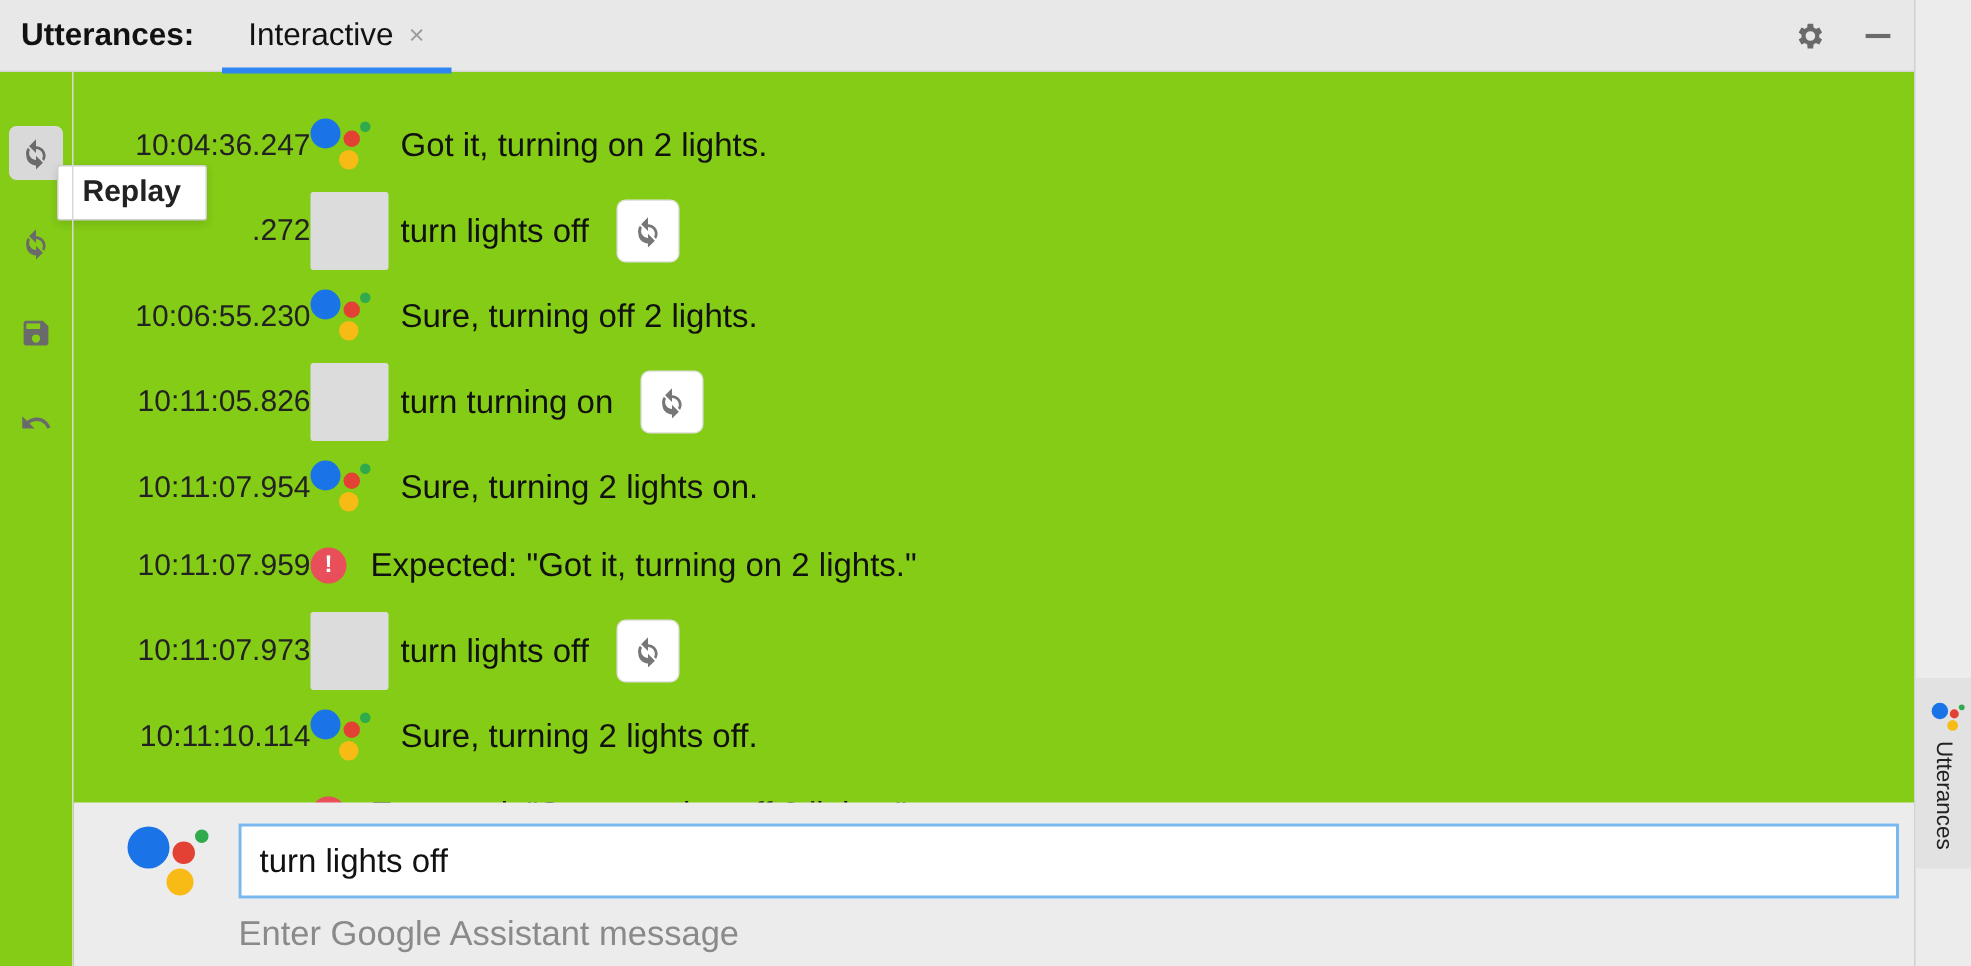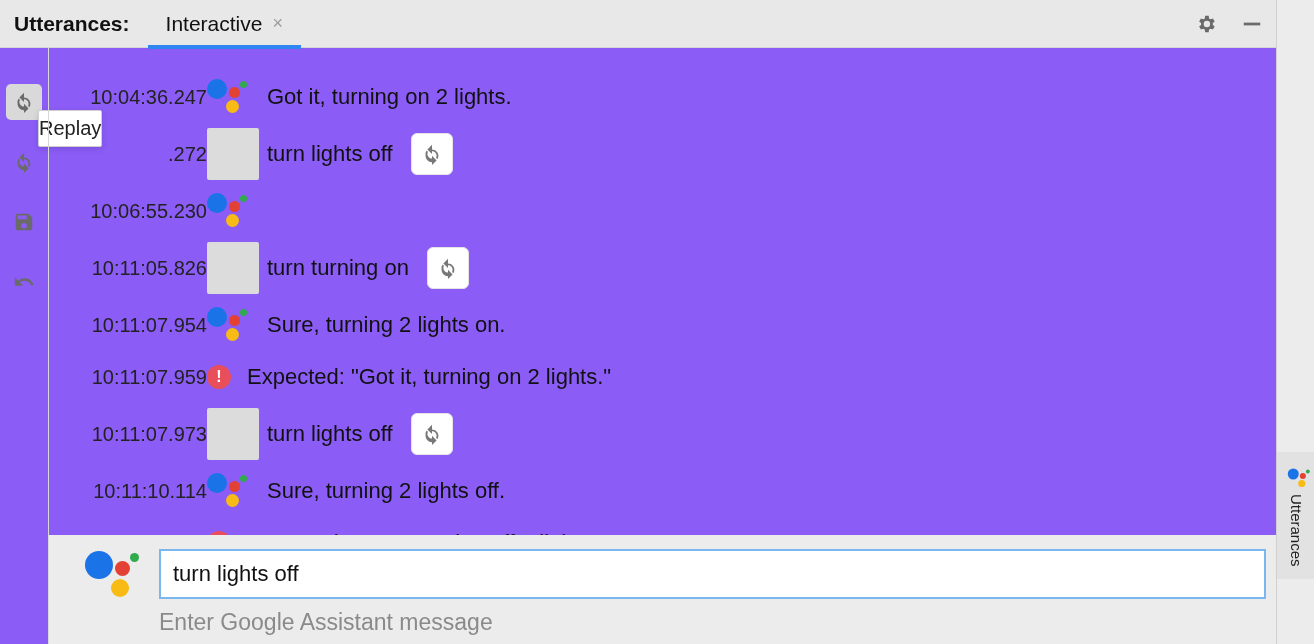--- a/index.html
+++ b/index.html
@@ -8,21 +8,21 @@
     width: 1314px; height: 644px;
     font-family: -apple-system, "Helvetica Neue", Arial, sans-serif;
     background: #f0f0f0;
     color: #222;
     overflow: hidden;
   }
   .app {
     position: relative;
     width: 1276px;
     height: 644px;
-    background: #8b5cf6;
+    background: #84cc16;
   }
   
   .tabstrip {
     display: flex;
     align-items: center;
     height: 48px;
     background: #e8e8e8;
     border-bottom: 1px solid #d5d5d5;
     position: relative;
   }
@@ -96,25 +96,26 @@
     background: #d9d9d9;
   }
   .rail-btn svg { width: 22px; height: 22px; }
 
   .tooltip {
     position: absolute;
     left: 38px; top: 62px;
     background: #fff;
     border: 1px solid #cfcfcf;
     box-shadow: 0 2px 6px rgba(0,0,0,0.12);
-    padding: 6px 0;
+    padding: 6px 16px;
     font-size: 20px;
     color: #222;
     border-radius: 2px;
     white-space: nowrap;
+    font-weight: bold;
   }
 
   .content {
     flex: 1;
     position: relative;
     border-left: 1px solid #d7d7d7;
     padding: 28px 0 0 10px;
     overflow: hidden;
   }
 
@@ -348,20 +349,21 @@
           <div class="row">
             <div class="ts">10:06:55.230</div>
             <div class="avatar-slot">
               <div class="ga-logo">
                 <span class="d blue"></span>
                 <span class="d red"></span>
                 <span class="d yellow"></span>
                 <span class="d green"></span>
               </div>
             </div>
+            <div class="msg">Sure, turning off 2 lights.</div>
           </div>
           <div class="row">
             <div class="ts">10:11:05.826</div>
             <div class="avatar-slot">
               <div class="user-av"></div>
             </div>
             <div class="msg">turn turning on</div>
             <div class="replay-inline">
               <svg viewBox="0 0 24 24">
                 <use href="#i-refresh"></use>

